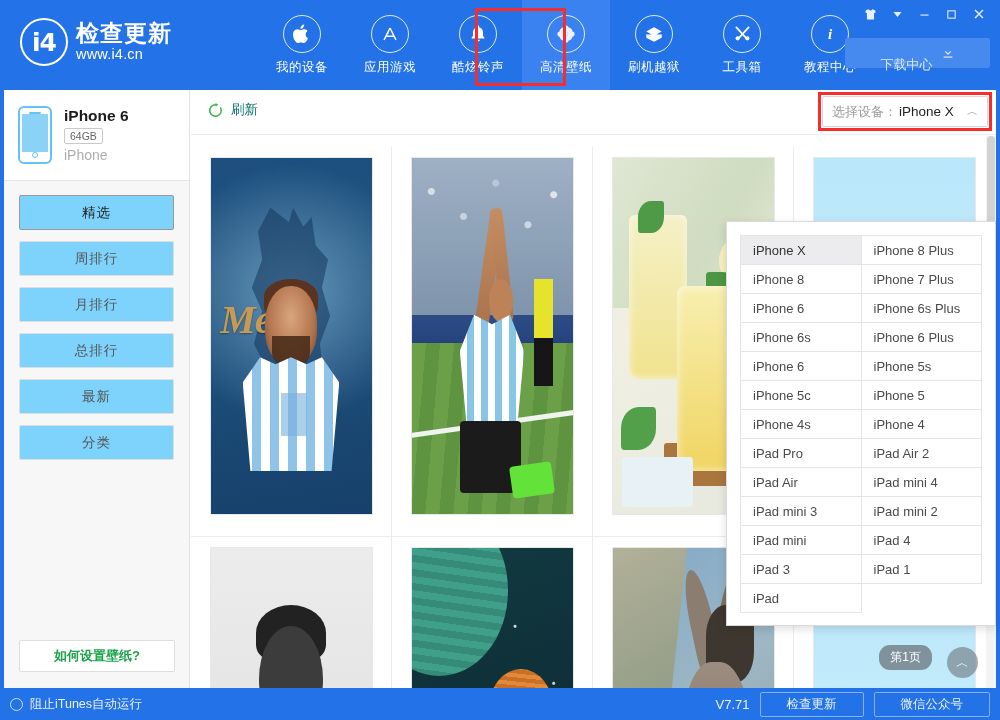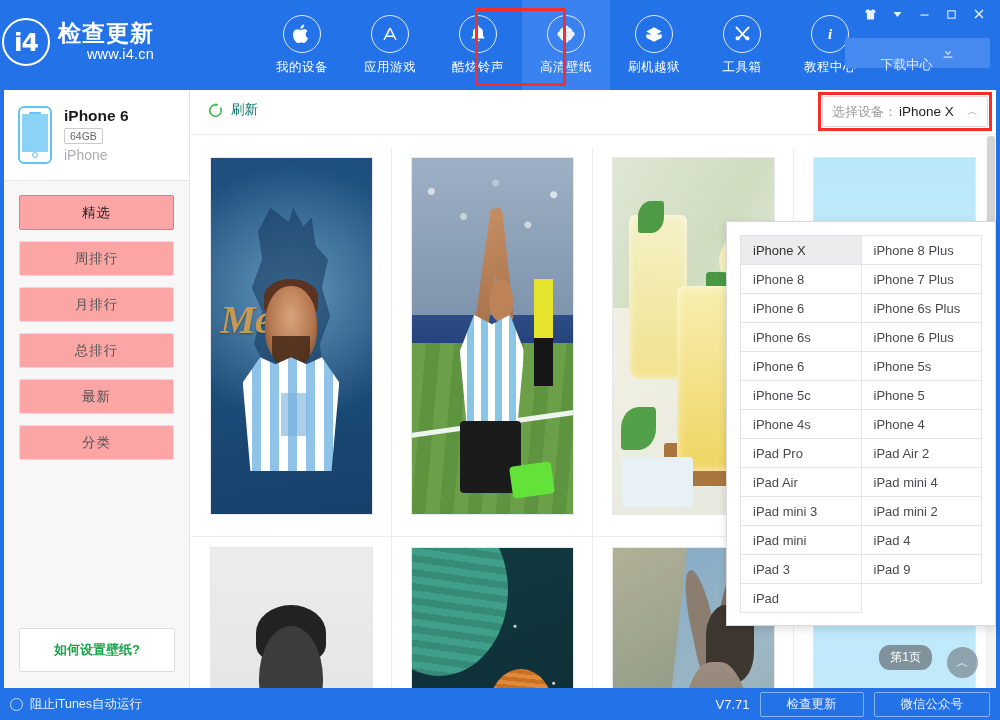--- a/index.html
+++ b/index.html
@@ -16,22 +16,22 @@
     overflow: hidden;
   }
 
   
   .header {
     position: absolute; top: 0; left: 0;
     width: 1000px; height: 90px;
     background: #2372e8;
   }
   .logo-wrap {
-    position: absolute; left: 2px; top: 18px;
-    display: flex; align-items: center; gap: 8px; text-align: right;
+    position: absolute; left: 20px; top: 18px;
+    display: flex; align-items: center; gap: 8px;
   }
   .logo-circle {
     width: 48px; height: 48px; border-radius: 50%;
     border: 2.5px solid #ffffff;
     display: flex; align-items: center; justify-content: center;
   }
   .logo-circle span {
     color: #fff; font-size: 25px; font-weight: bold;
     font-family: "DejaVu Sans", sans-serif;
     letter-spacing: -1px; line-height: 1;
@@ -124,30 +124,30 @@
   .device-name { font-size: 15.5px; font-weight: bold; color: #1b1b1b; }
   .device-cap {
     display: inline-block; align-self: flex-start;
     border: 1px solid #c9c9cc; border-radius: 2px;
     font-size: 10.5px; color: #666; padding: 1px 5px; background: #fff;
   }
   .device-type { font-size: 14px; color: #aeaeb2; }
 
   .side-menu { padding: 14px 15px 0 15px; display: flex; flex-direction: column; gap: 11px; }
   .side-btn {
-    height: 35px; background: #fca5a5;
+    height: 35px; background: #7dd3fc;
     border: 1px solid #dededf; border-radius: 2px;
     display: flex; align-items: center; justify-content: center;
     font-size: 13.5px; color: #555; cursor: pointer; letter-spacing: 1px;
   }
   .side-btn.active { border-color: #9a9a9c; color: #222; }
 
   .howto {
     position: absolute; left: 15px; bottom: 16px;
-    width: 156px; height: 44px;
+    width: 156px; height: 32px;
     background: #fff; border: 1px solid #dededf; border-radius: 2px;
     display: flex; align-items: center; justify-content: center;
     font-size: 13px; font-weight: bold; color: #1aa34a; cursor: pointer;
   }
 
   
   .content {
     position: absolute; left: 187px; top: 0;
     width: 805px; height: 598px; background: #fff;
   }
@@ -761,21 +761,21 @@
         <div class="dd-item">iPhone 4</div>
         <div class="dd-item">iPad Pro</div>
         <div class="dd-item">iPad Air 2</div>
         <div class="dd-item">iPad Air</div>
         <div class="dd-item">iPad mini 4</div>
         <div class="dd-item">iPad mini 3</div>
         <div class="dd-item">iPad mini 2</div>
         <div class="dd-item">iPad mini</div>
         <div class="dd-item">iPad 4</div>
         <div class="dd-item">iPad 3</div>
-        <div class="dd-item">iPad 9</div>
+        <div class="dd-item">iPad 1</div>
         <div class="dd-item">iPad</div>
         <div class="dd-item empty"></div>
       </div>
     </div>
 
   </div>
 
   <div class="statusbar">
     <div class="sb-check">
       <div class="sb-circle"></div>

